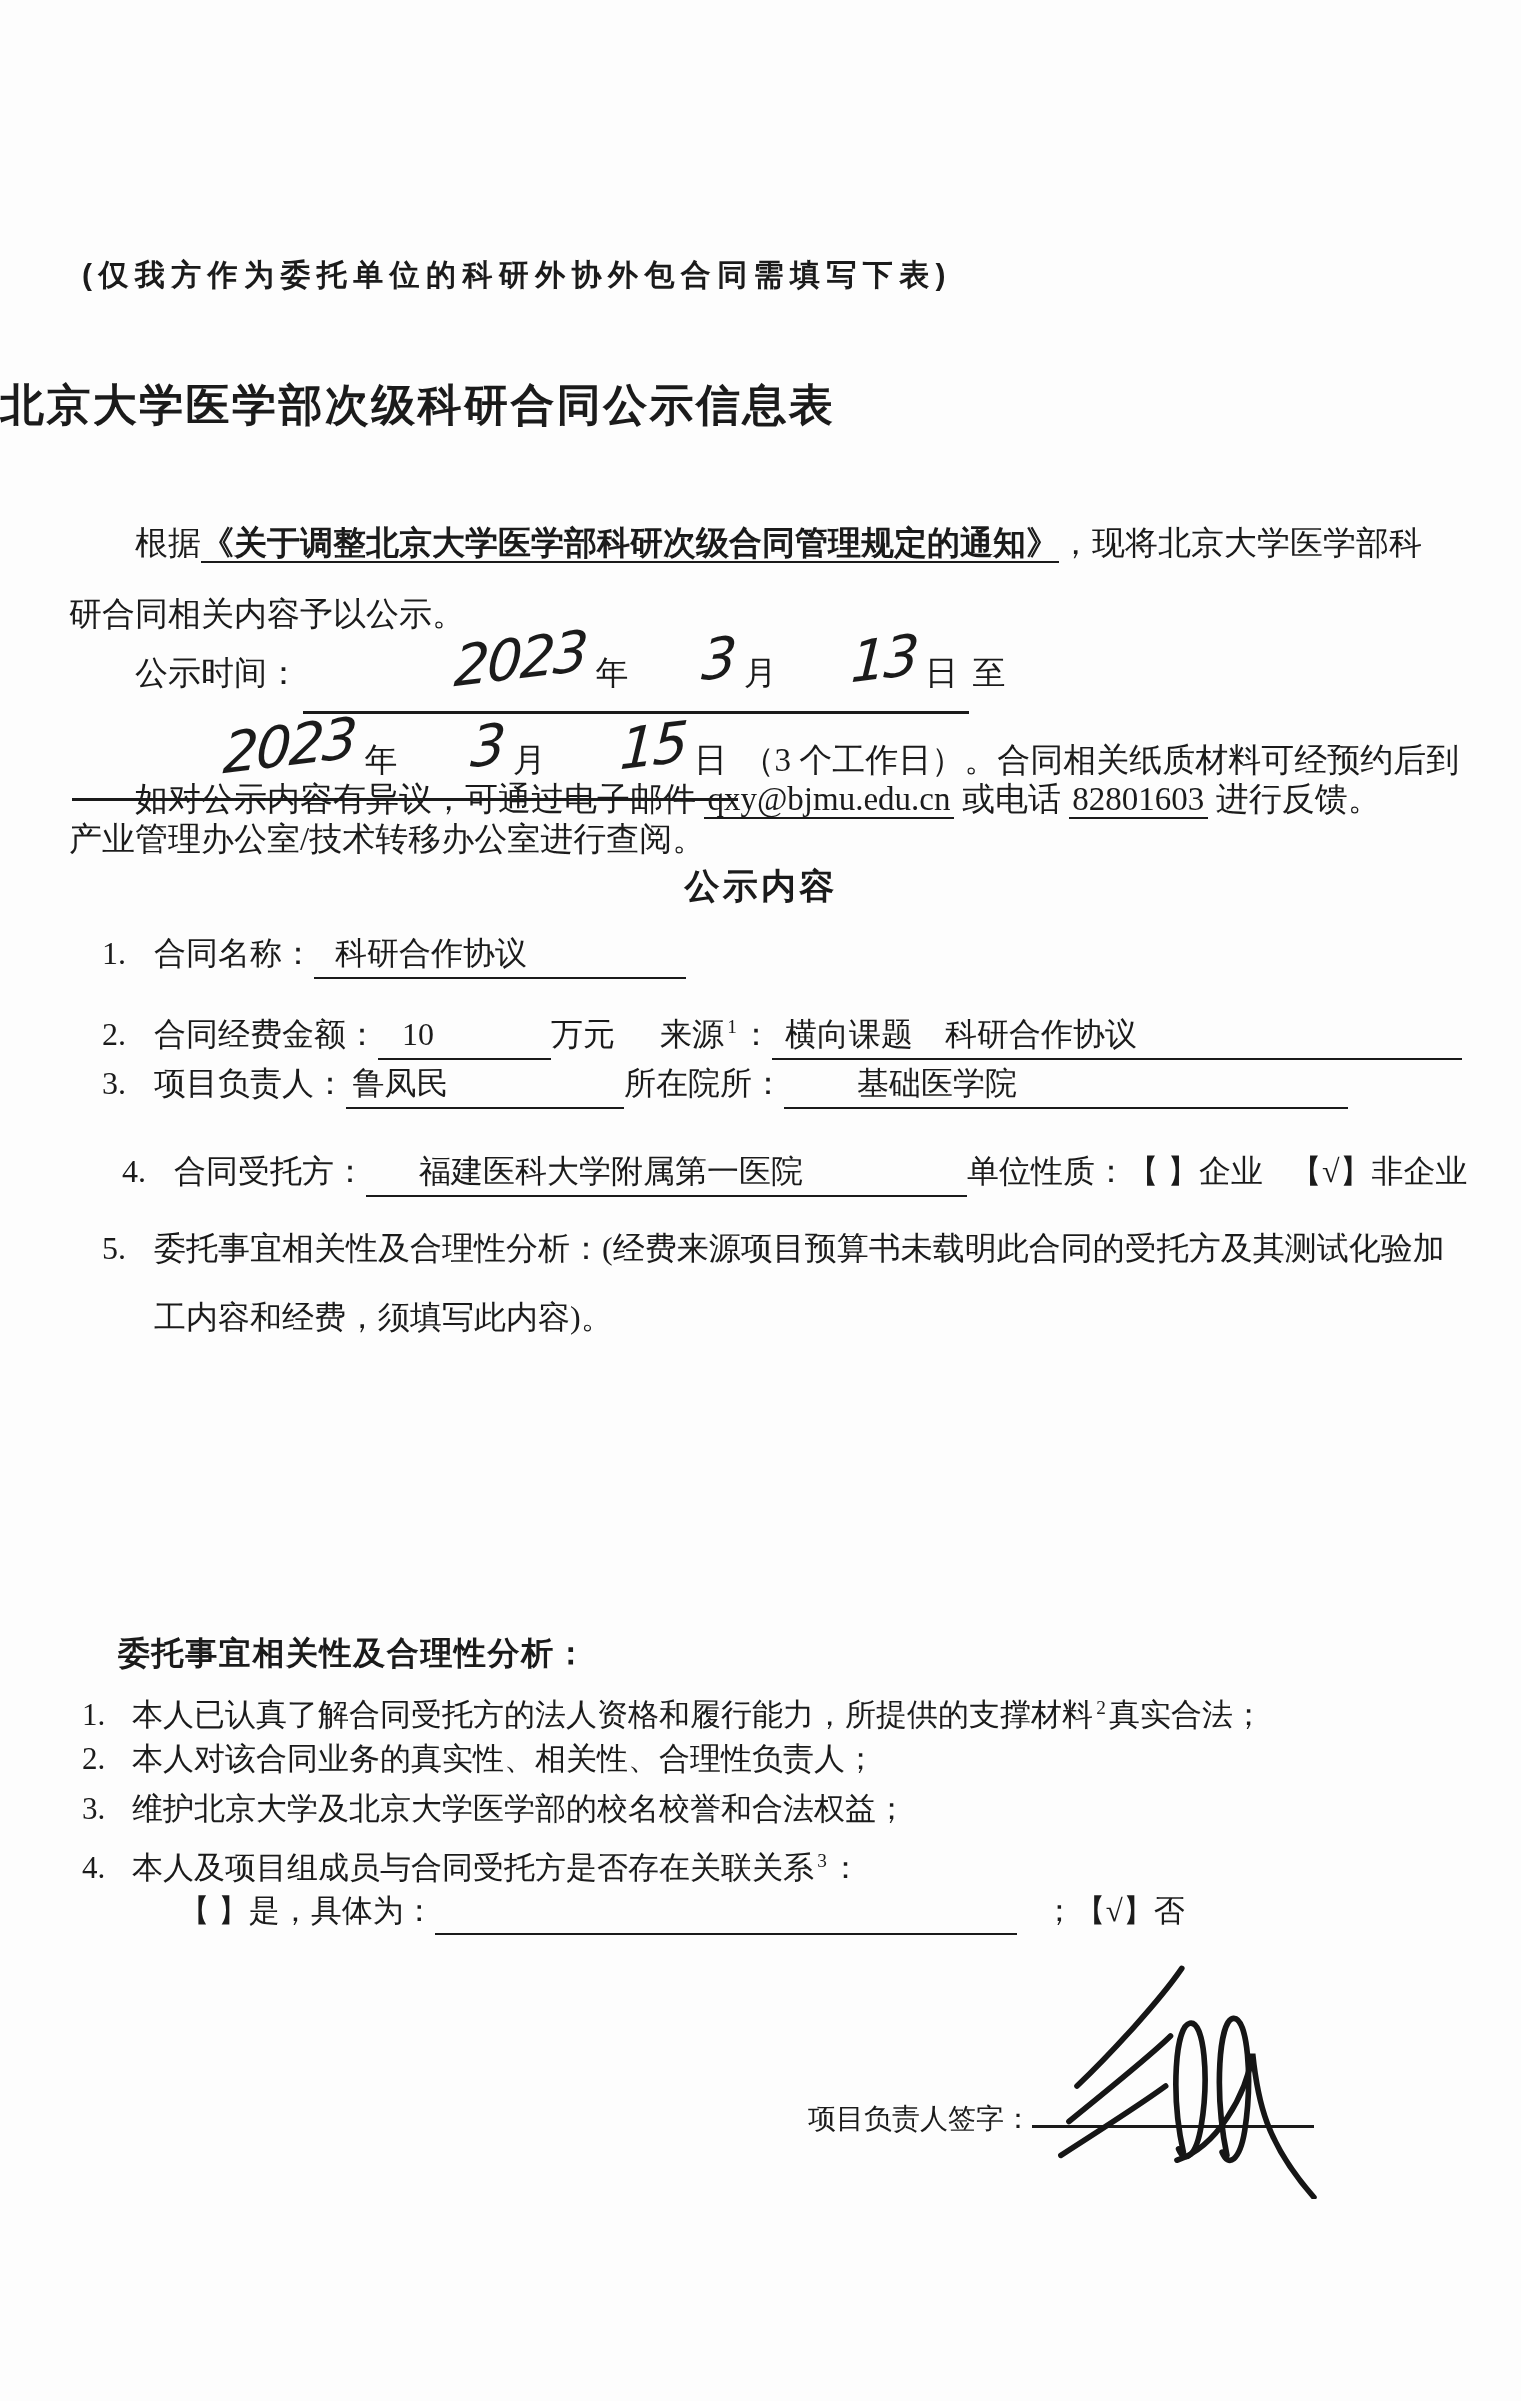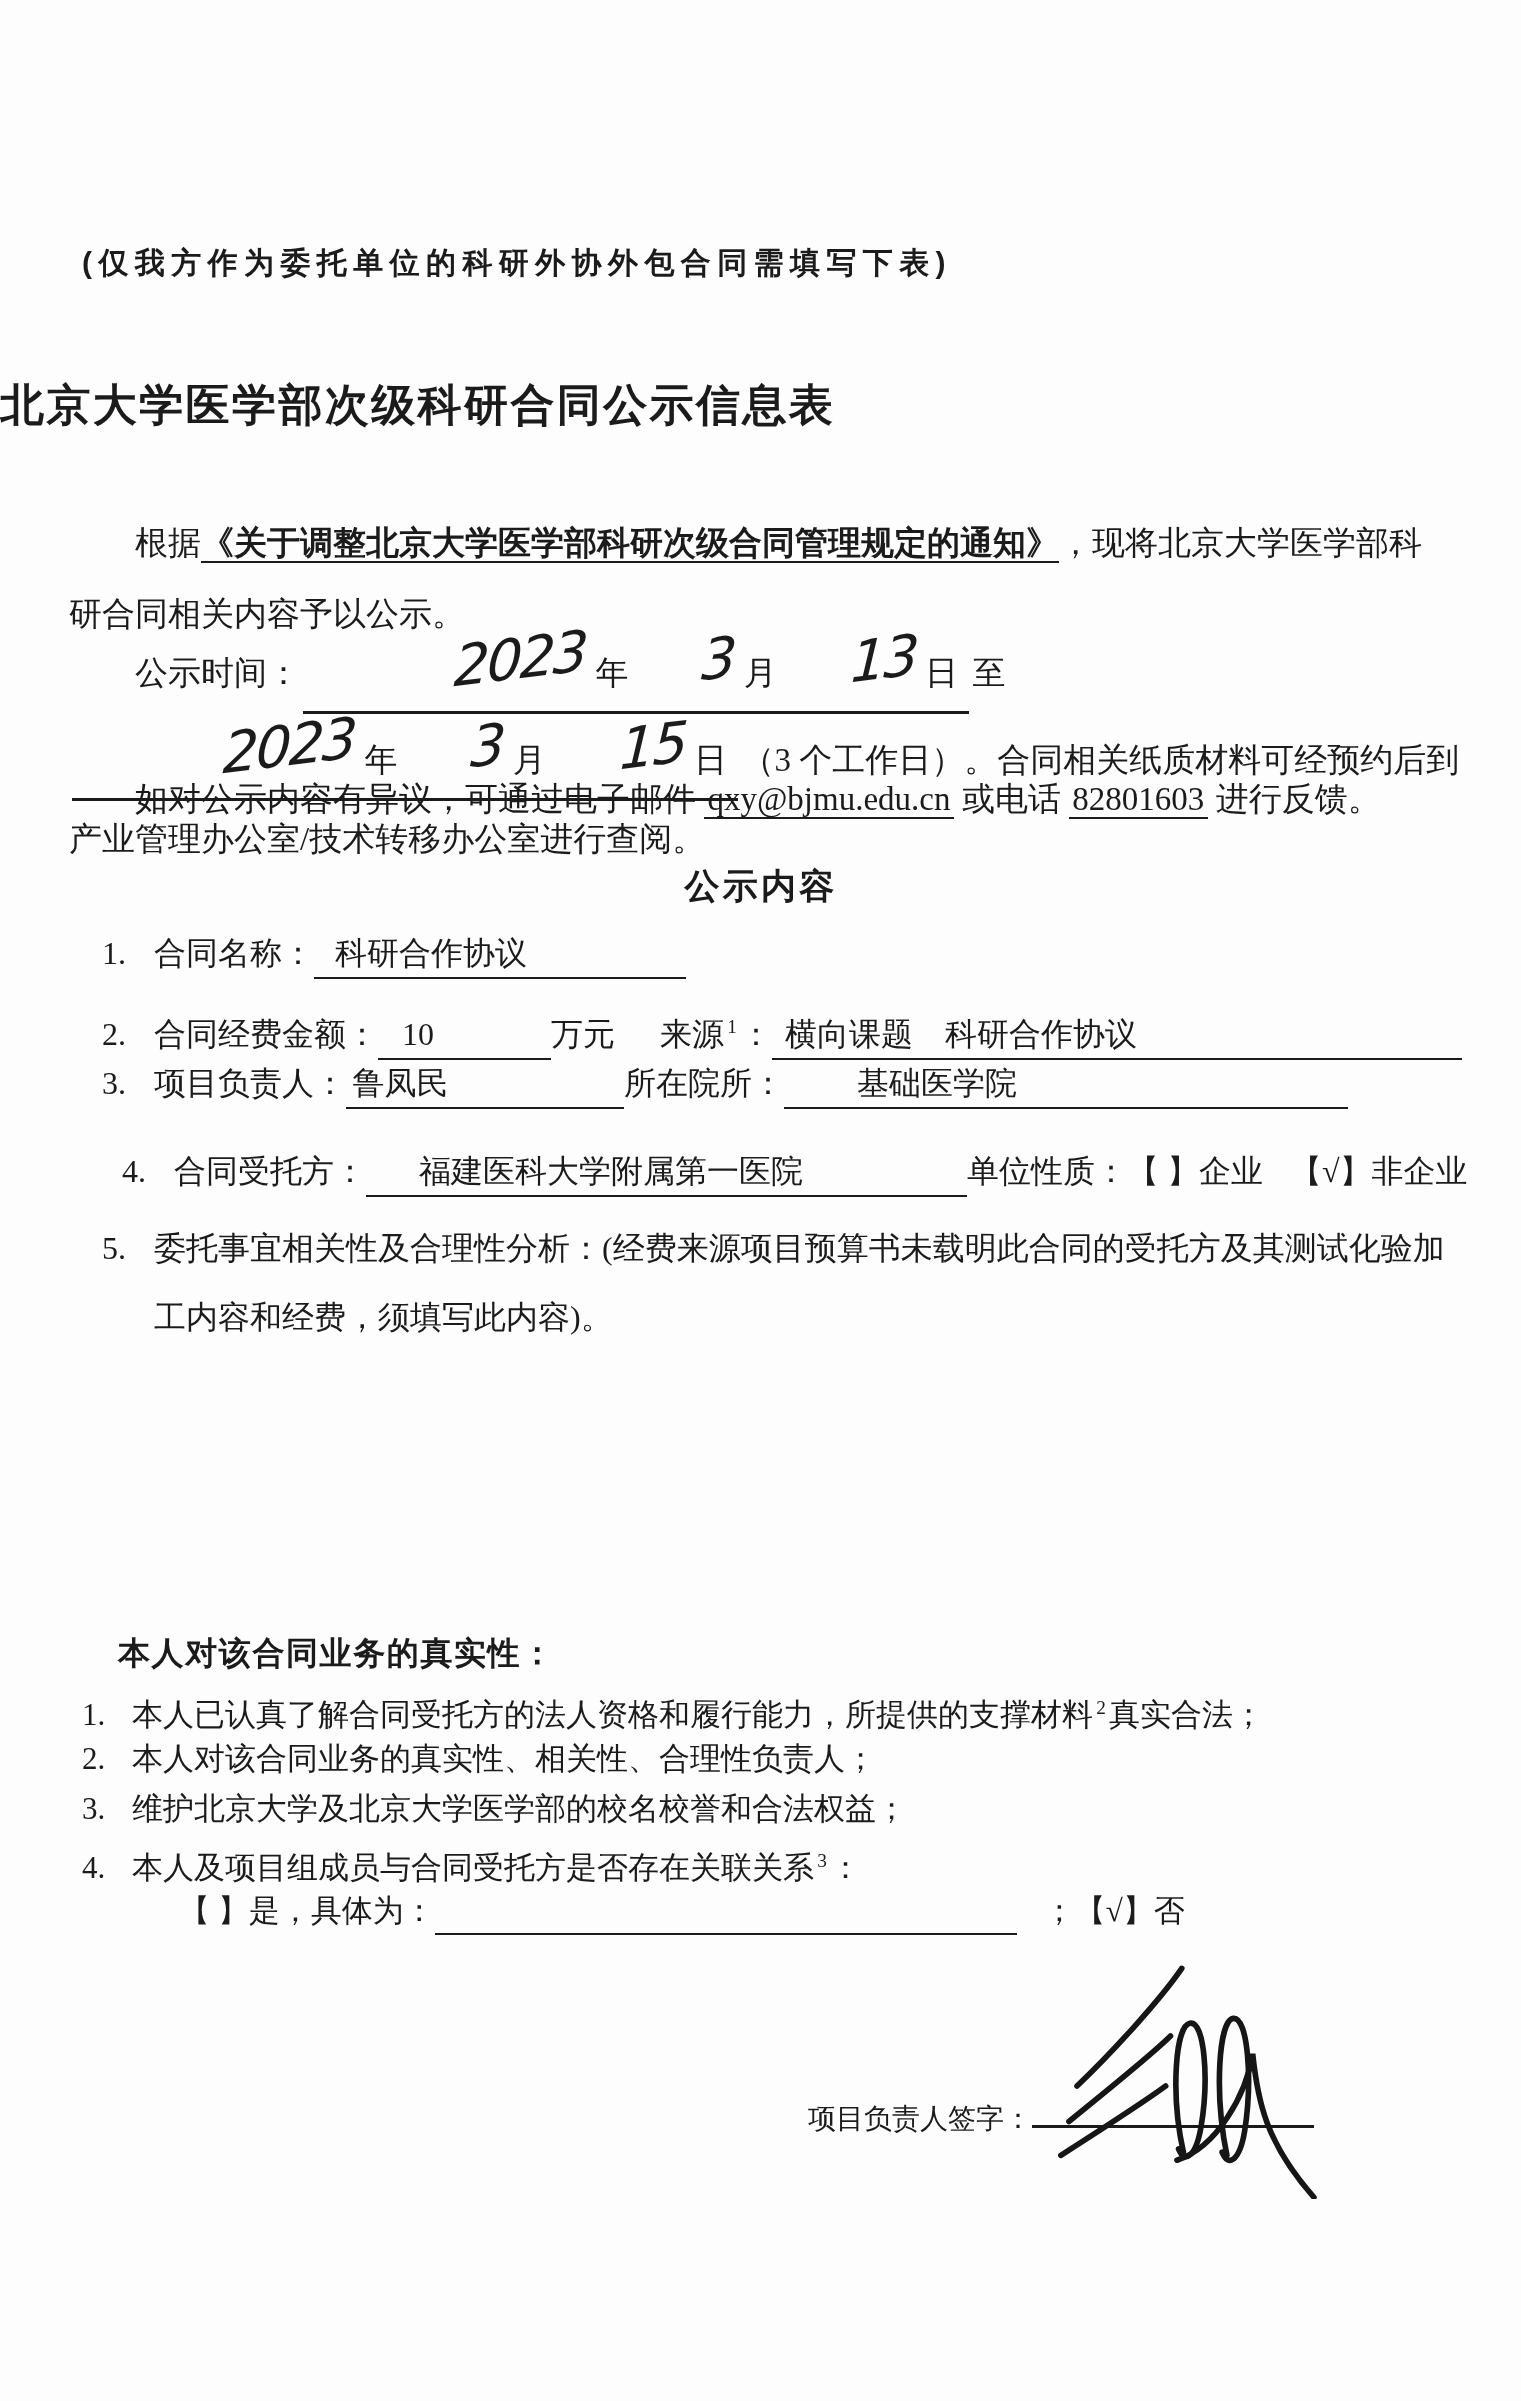--- a/index.html
+++ b/index.html
@@ -6,21 +6,21 @@
   html,body { background:#ffffff; }
   body { font-family:"Liberation Serif", serif; color:#1b1b1b; }
   .page {
     position:relative; width:1522px; height:2401px; margin:0 auto;
     background:#fdfdfd; overflow:hidden;
   }
   .abs { position:absolute; }
 
   
   .top-note {
-    top:243px; left:82px; font-family:"Liberation Sans", sans-serif;
+    top:255px; left:82px; font-family:"Liberation Sans", sans-serif;
     font-weight:600; font-size:30px; letter-spacing:6.4px; white-space:nowrap;
   }
 
   
   .doc-title {
     top:376px; left:0; width:100%; text-align:left;
     font-family:"Liberation Sans", sans-serif; font-weight:bold;
     font-size:44px; letter-spacing:2.4px;
   }
 
@@ -95,21 +95,21 @@
   <div class="abs item i1"><span class="num">1.</span><span>合同名称：</span><span class="useg" style="width:372px; padding-left:21px;">科研合作协议</span></div>
 
   <div class="abs item i2"><span class="num">2.</span><span>合同经费金额：</span><span class="useg" style="width:173px; padding-left:24px;">10</span><span>万元</span><span class="gap-lg"></span><span>来源</span><sup class="fnote">1</sup><span>：</span><span class="useg" style="width:690px; padding-left:13px;">横向课题　科研合作协议</span></div>
 
   <div class="abs item i3"><span class="num">3.</span><span>项目负责人：</span><span class="useg" style="width:278px; padding-left:6.4px;">鲁凤民</span><span>所在院所：</span><span class="useg" style="width:564px; padding-left:73px;">基础医学院</span></div>
 
   <div class="abs item i4"><span class="num">4.</span><span>合同受托方：</span><span class="useg" style="width:601px; padding-left:53px;">福建医科大学附属第一医院</span><span>单位性质：</span><span>【 】</span><span>企业</span><span class="gap-md"></span><span>【√】</span><span>非企业</span></div>
 
   <div class="abs item i5"><span class="num" style="vertical-align:top; line-height:69px;">5.</span><span class="wrap">委托事宜相关性及合理性分析：(经费来源项目预算书未载明此合同的受托方及其测试化验加工内容和经费，须填写此内容)。</span></div>
 
-  <div class="abs decl-heading">本人对该合同业务的真实性：</div>
+  <div class="abs decl-heading">委托事宜相关性及合理性分析：</div>
 
   <div class="abs decl d1"><span class="num">1.</span><span>本人已认真了解合同受托方的法人资格和履行能力，所提供的支撑材料</span><sup class="fnote">2</sup><span>真实合法；</span></div>
 
   <div class="abs decl d2"><span class="num">2.</span><span>本人对该合同业务的真实性、相关性、合理性负责人；</span></div>
 
   <div class="abs decl d3"><span class="num">3.</span><span>维护北京大学及北京大学医学部的校名校誉和合法权益；</span></div>
 
   <div class="abs decl d4"><span class="num">4.</span><span>本人及项目组成员与合同受托方是否存在关联关系</span><sup class="fnote">3</sup><span>：</span></div>
 
   <div class="abs yesno"><span>【 】</span><span>是，具体为：</span><span class="useg" style="width:582px;">&nbsp;</span><span class="gap-md"></span><span>；</span><span>【√】</span><span>否</span></div>

